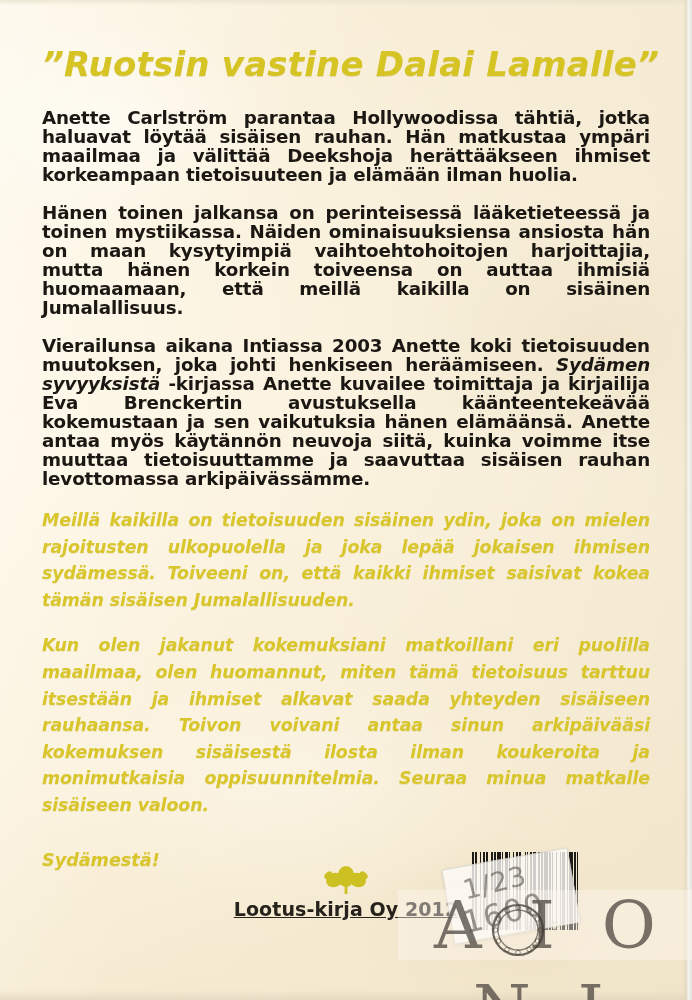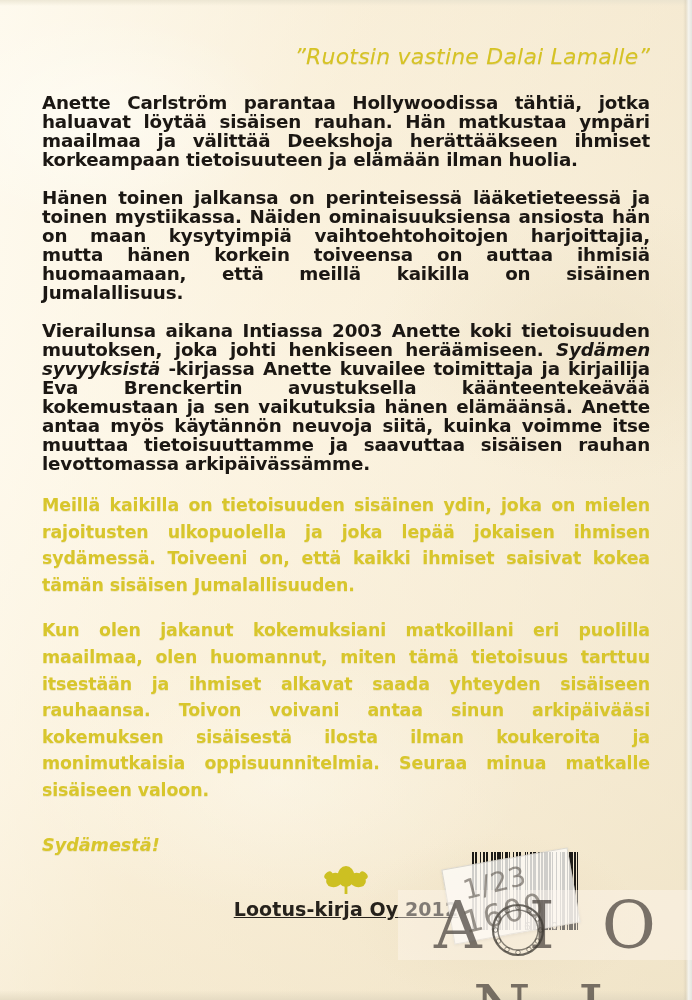--- a/index.html
+++ b/index.html
@@ -61,22 +61,22 @@
     z-index: 3;
     padding: 0 42px;
   }
 
   .headline {
     margin: 0;
     padding-top: 44px;
     text-align: right;
     font-family: "DejaVu Sans", sans-serif;
     font-style: italic;
-    font-weight: normal;
-    font-size: 22px;
+    font-weight: bold;
+    font-size: 34px;
     letter-spacing: 0.2px;
     color: #d6c324;
     text-shadow: 0 1px 0 rgba(160,140,20,0.22);
     white-space: nowrap;
   }
 
   .body-block {
     margin-top: 24px;
   }
 
@@ -94,20 +94,21 @@
   }
   p.para em {
     font-style: italic;
     font-weight: bold;
   }
 
   p.para-gold {
     margin: 0 0 19px 0;
     font-family: "DejaVu Sans", sans-serif;
     font-weight: bold;
+    font-style: italic;
     font-size: 17.4px;
     line-height: 26.6px;
     color: #d8c62c;
     text-align: justify;
     text-justify: inter-word;
     letter-spacing: -0.1px;
     text-shadow: 0 1px 0 rgba(170,150,28,0.16);
   }
 
   .signoff {

